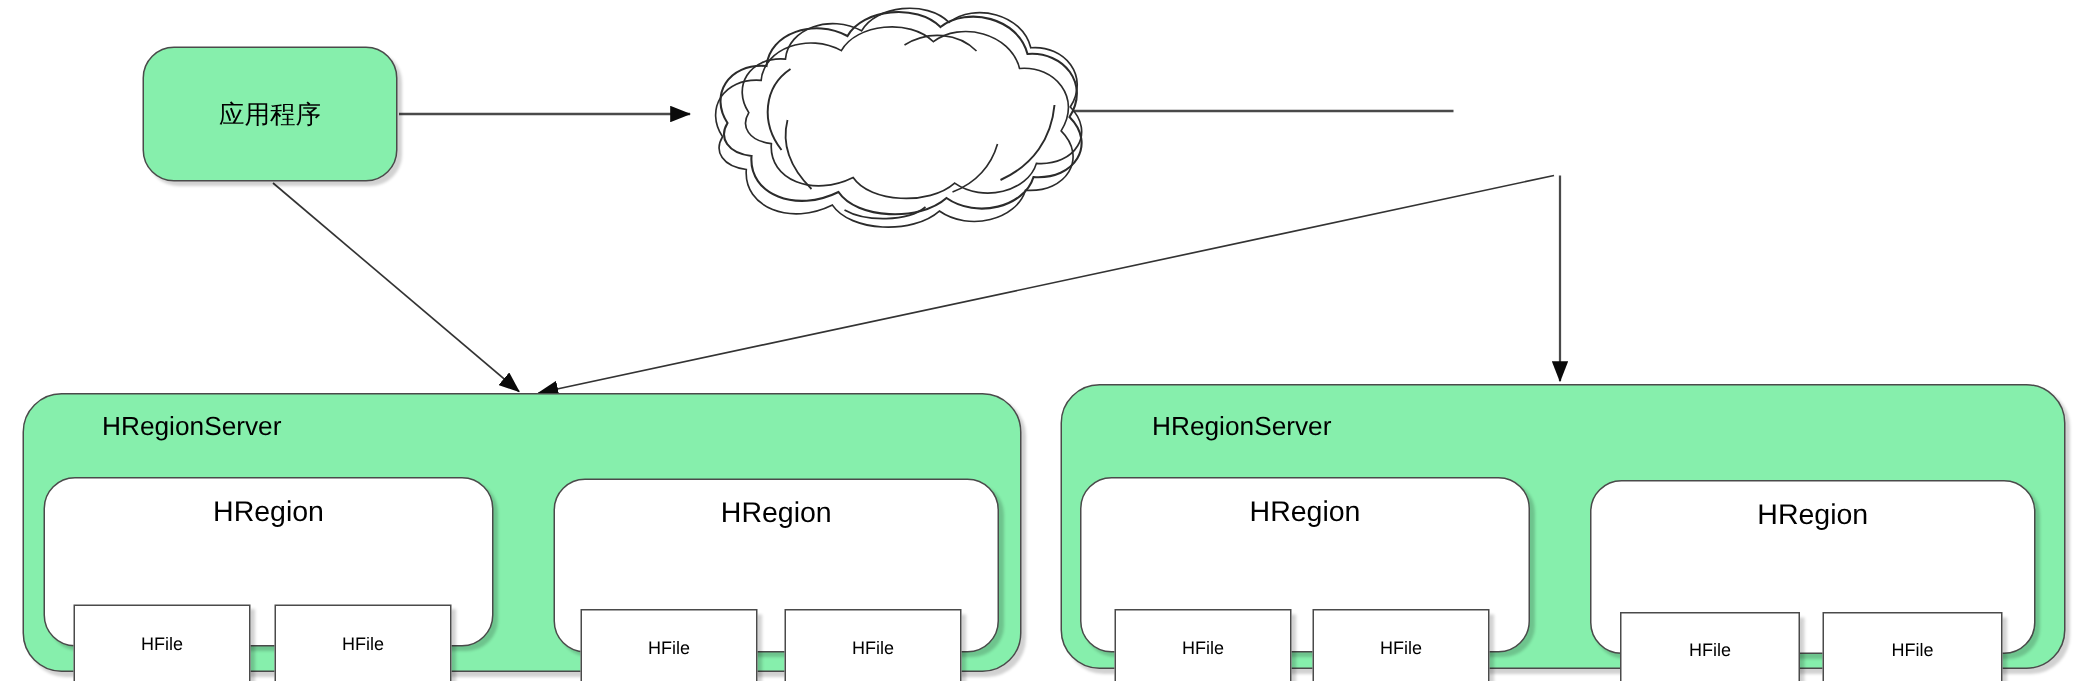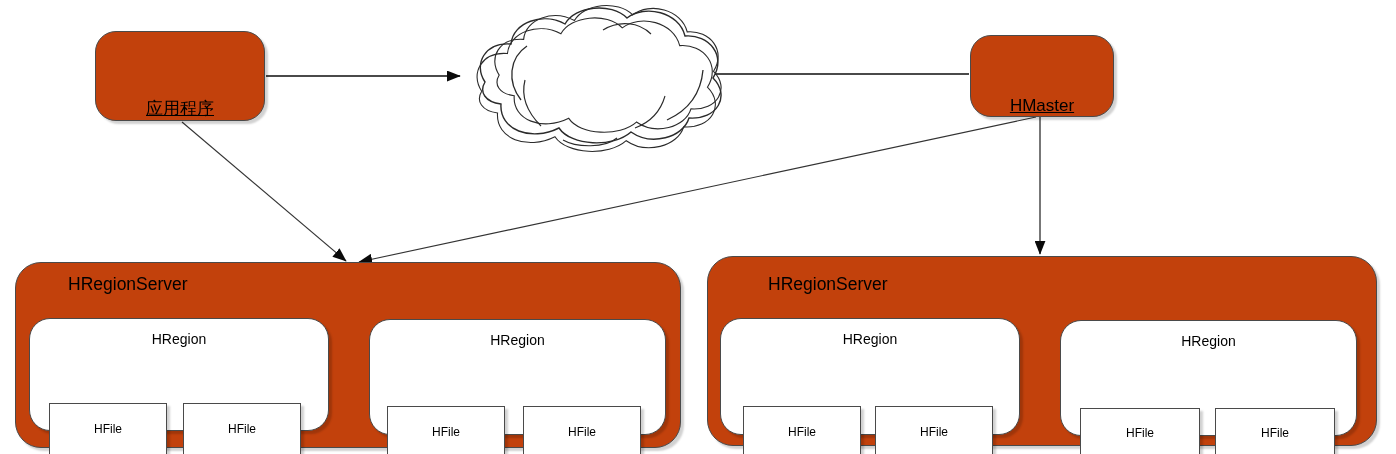--- a/index.html
+++ b/index.html
@@ -18,29 +18,28 @@
   }
   .overlay {
     position: absolute;
     left: 0; top: 0;
     width: 1396px;
     height: 454px;
     pointer-events: none;
   }
   .node {
     position: absolute;
-    background: #c2410c;
+    background: #86efac;
     border: 1.4px solid #4a4a4a;
     box-shadow: 3px 3px 2px rgba(0,0,0,0.18);
     display: flex;
-    align-items: flex-end;
+    align-items: center;
     justify-content: center;
     font-size: 17px;
     box-sizing: border-box;
-    text-decoration: underline;
   }
   .rounded-lg { border-radius: 26px; }
   .rounded-md { border-radius: 21px; }
   .server-label {
     position: absolute;
     font-size: 17.5px;
     white-space: nowrap;
   }
   .region {
     position: absolute;
@@ -48,21 +47,21 @@
     border: 1.3px solid #4a4a4a;
     border-radius: 21px;
     box-shadow: 3px 3px 2px rgba(0,0,0,0.18);
     box-sizing: border-box;
   }
   .region-label {
     position: absolute;
     left: 0; right: 0;
     top: 12px;
     text-align: center;
-    font-size: 14px;
+    font-size: 19px;
   }
   .hfile {
     position: absolute;
     width: 118px;
     height: 52px;
     background: #ffffff;
     border: 1.3px solid #4a4a4a;
     box-shadow: 3px 3px 2px rgba(0,0,0,0.18);
     display: flex;
     align-items: center;
@@ -122,23 +121,20 @@
       <path d="M 148,30 C 164,20 184,22 196,34" fill="none" stroke="#2b2b2b" stroke-width="1.1"></path>
       <path d="M 108,140 C 122,148 150,148 162,138" fill="none" stroke="#2b2b2b" stroke-width="1.1"></path>
     </g>
   </svg>
 
   <div class="node rounded-md" style="left:95px; top:31px; width:170px; height:90px;">
     <span>应用程序</span>
   </div>
 
 
-  <div class="node rounded-md" style="left:970px; top:35px; width:144px; height:82px;">
-    <span>HMaster</span>
-  </div>
 
   <div class="node rounded-lg" style="left:15px; top:262px; width:666px; height:186px;">
     <div class="server-label" style="left:52px; top:11px;">HRegionServer</div>
 
     <div class="region" style="left:13px; top:55px; width:300px; height:113px;">
       <div class="region-label">HRegion</div>
       <div class="hfile" style="left:19px; top:62px;">
         <span>HFile</span>
       </div>
       <div class="hfile" style="left:153px; top:62px;">

